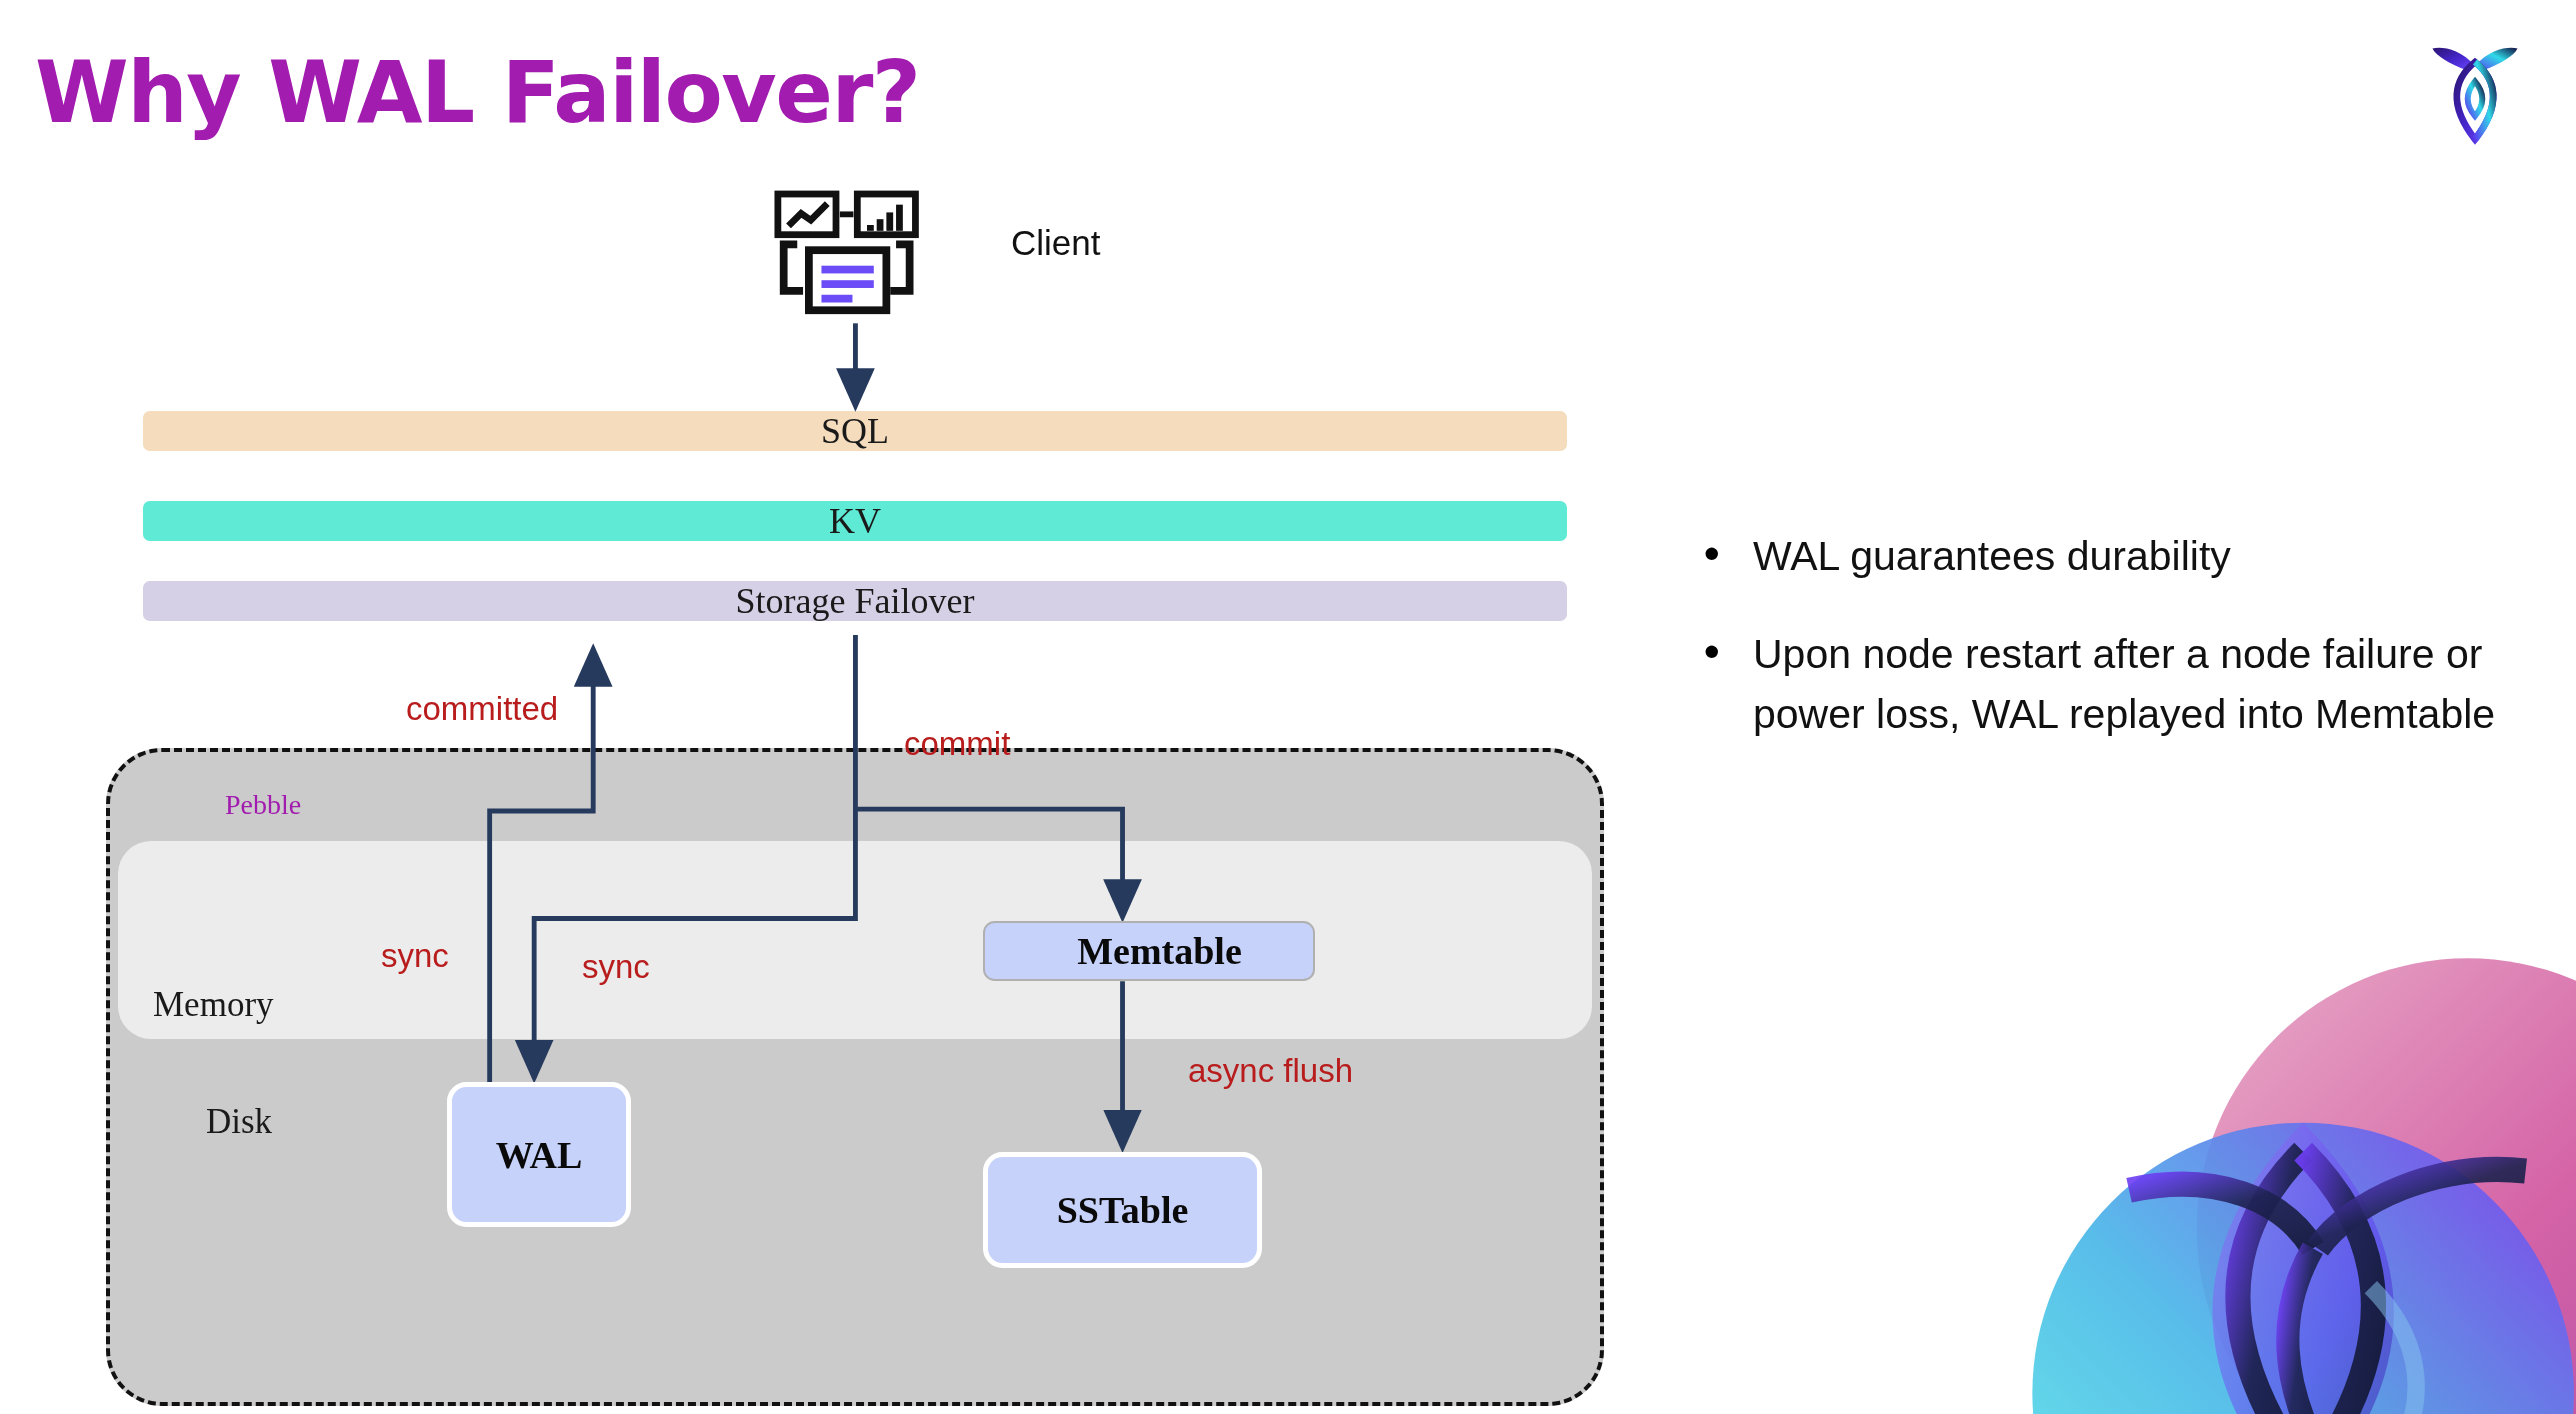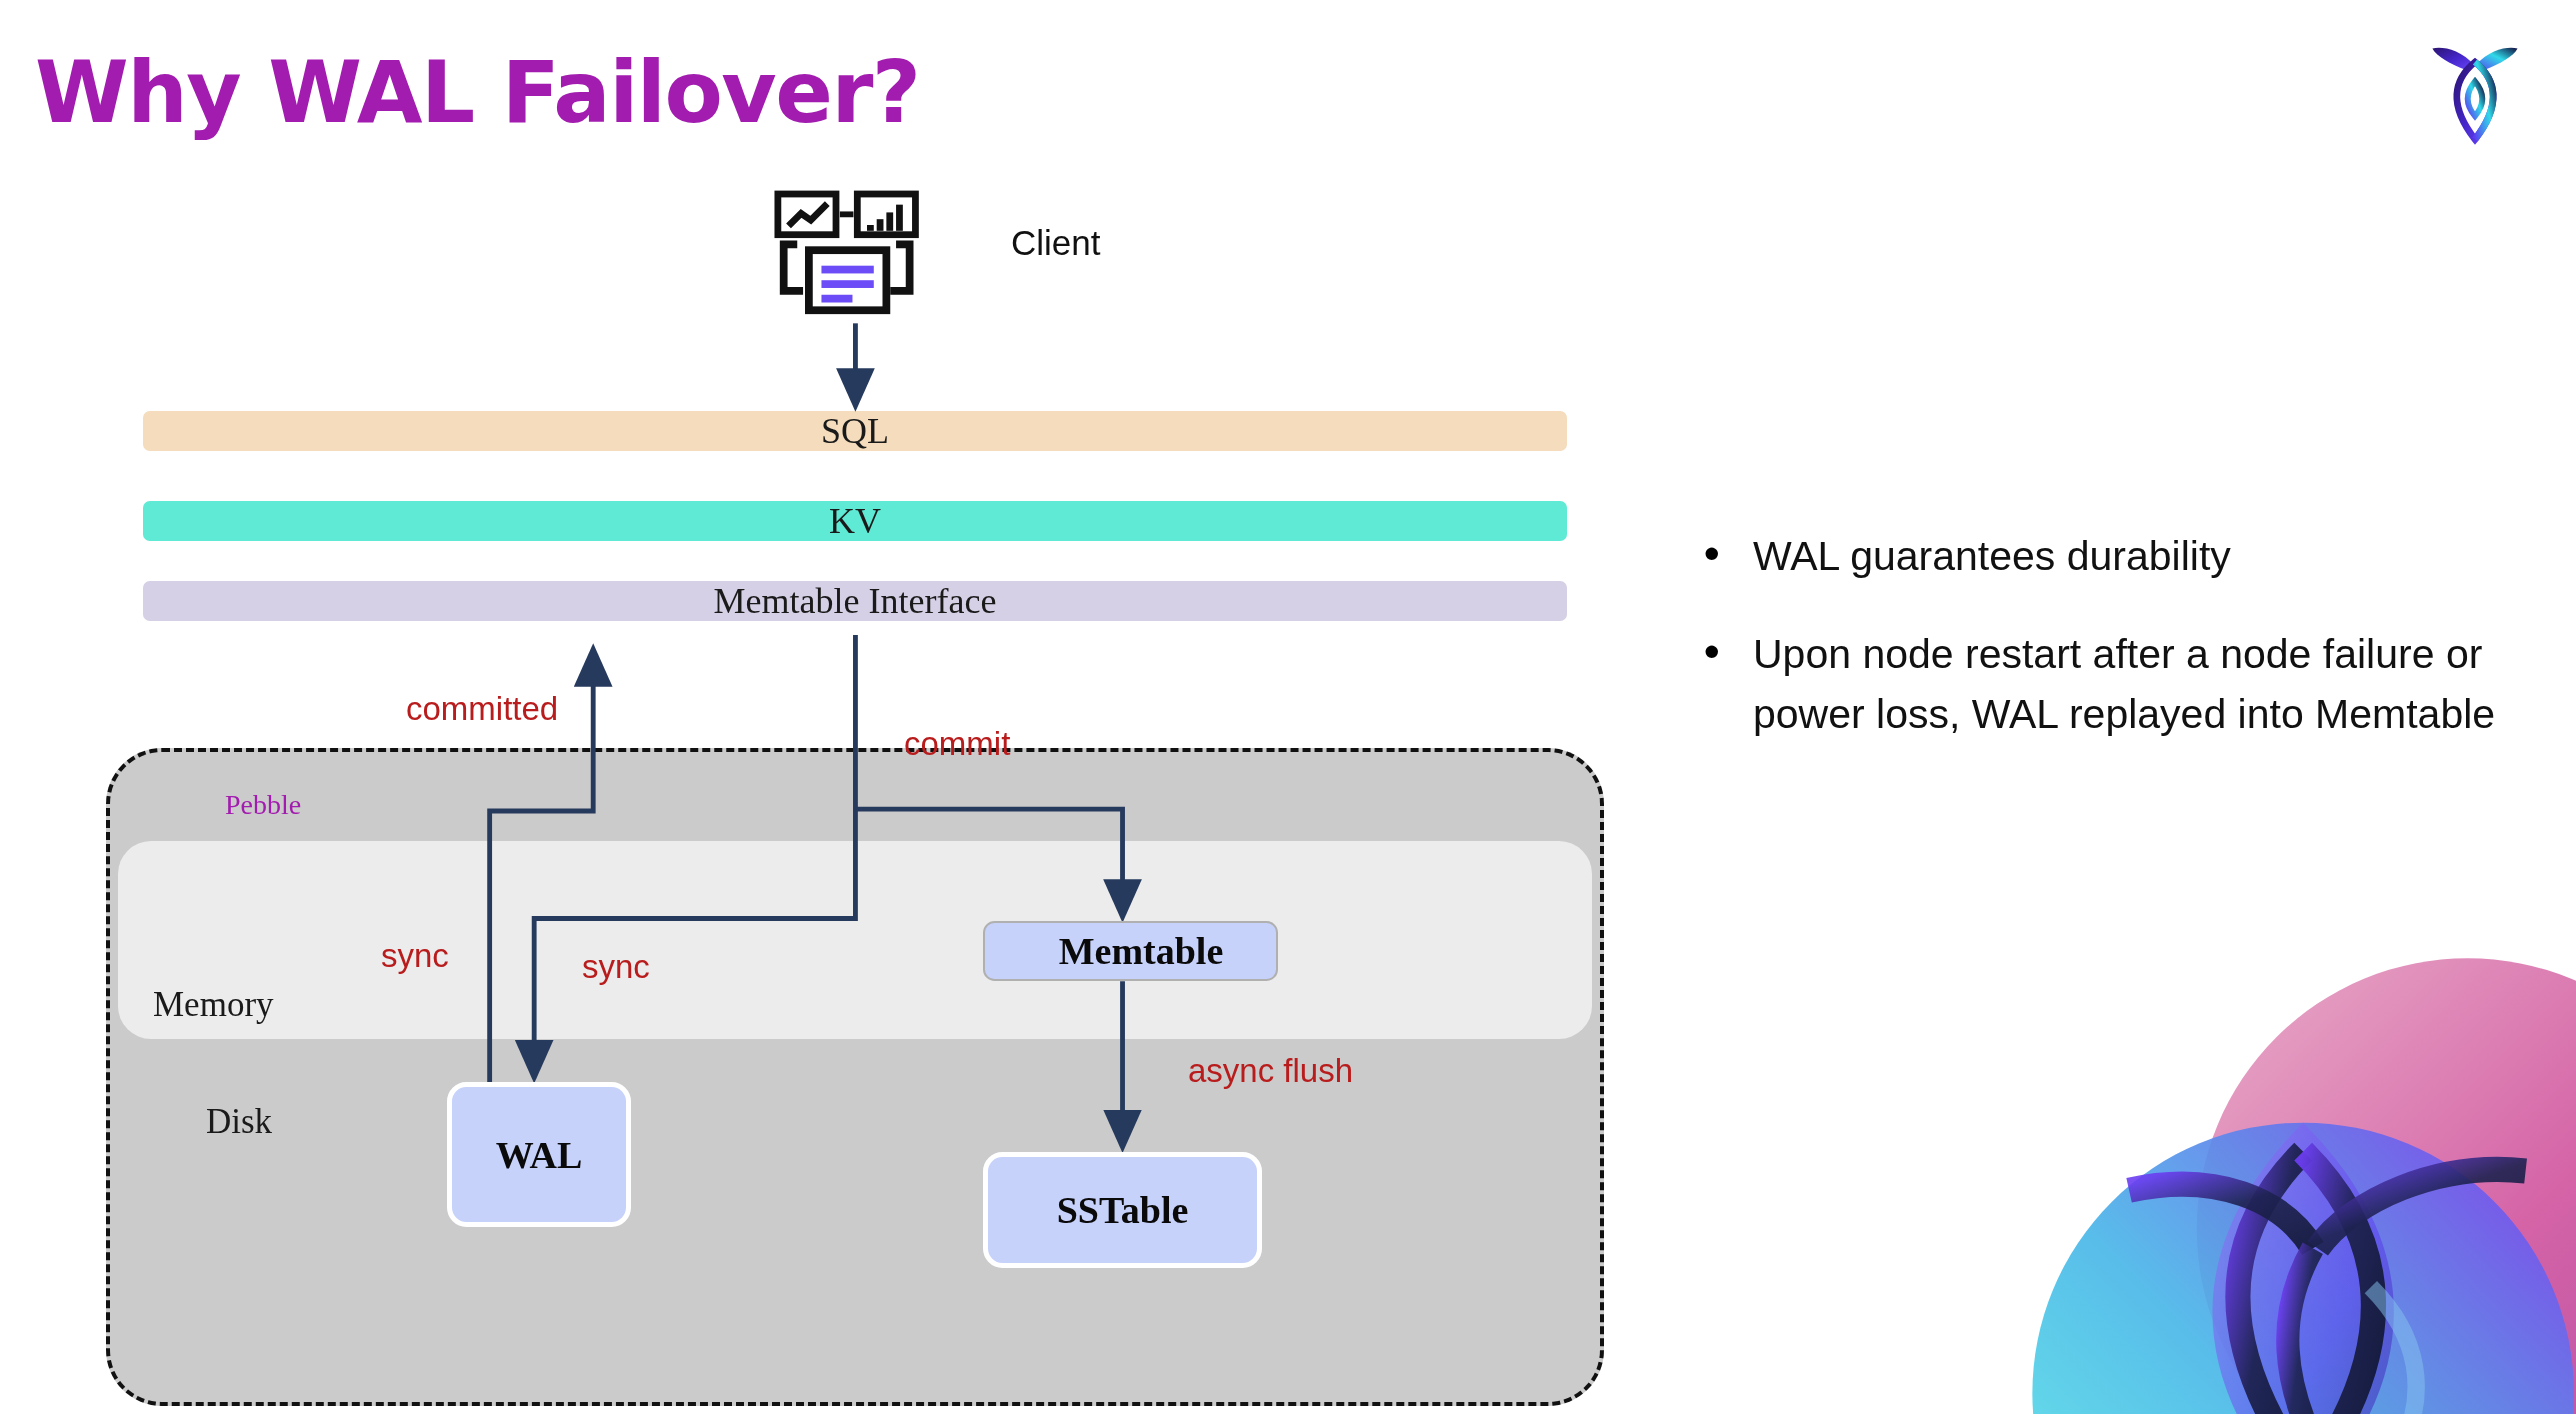--- a/index.html
+++ b/index.html
@@ -86,21 +86,21 @@
     position:absolute;
     background:#c7d2fb;
     display:flex;align-items:center;justify-content:center;
     font-family:"Liberation Serif", serif;
     font-weight:700;
     font-size:38px;
     color:#0a0a0a;
     box-sizing:border-box;
   }
   .node-memtable{
-    left:983px;top:921px;width:295px;height:60px;
+    left:983px;top:921px;width:332px;height:60px;
     border-radius:11.6px;border:2.9px solid #b0b0b0;padding-left:21px;
   }
   .node-wal{
     left:447px;top:1082px;width:184px;height:145px;
     border-radius:19.4px;border:5.8px solid #ffffff;
   }
   .node-sstable{
     left:983px;top:1152px;width:279px;height:116px;
     border-radius:19.4px;border:5.8px solid #ffffff;
   }
@@ -237,21 +237,21 @@
   <div class="memory-label">Memory</div>
   <div class="disk-label">Disk</div>
 
   <div class="bar bar-sql" style="background: rgb(244, 220, 188);">
     <span>SQL</span>
   </div>
   <div class="bar bar-kv" style="background: #5eead4;">
     <span>KV</span>
   </div>
   <div class="bar bar-si" style="background: rgb(213, 208, 229);">
-    <span>Memtable Interface</span>
+    <span>Storage Failover</span>
   </div>
 
   <svg class="wires" viewBox="0 0 2662 1462">
     <defs>
       <marker id="ah" markerWidth="10" markerHeight="10" refX="7.5" refY="4" orient="auto">
         <path d="M0,0 L9,4 L0,8 z" fill="#263a5e"></path>
       </marker>
     </defs>
 
     <line x1="884" y1="334" x2="884" y2="418" stroke="#263a5e" stroke-width="5" marker-end="url(#ah)"></line>

